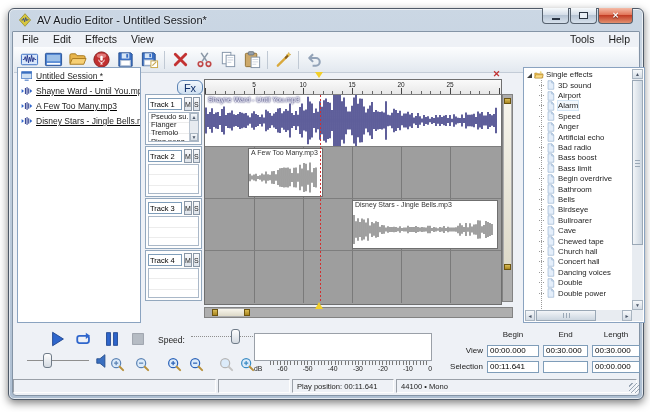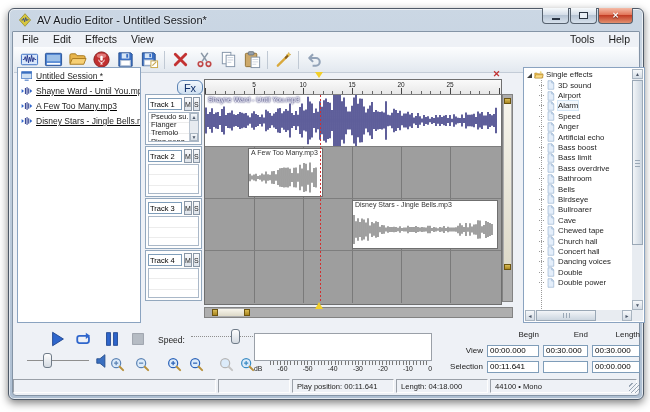--- a/index.html
+++ b/index.html
@@ -112,21 +112,21 @@
     border:1px solid #6f7b88;border-radius:3px;box-sizing:border-box;}
   .z-btn{position:absolute;top:32px;width:17px;height:17px;}
   .z-btn svg{width:16px;height:16px;display:block;}
   .meter-box{position:absolute;left:241px;top:9px;width:176px;height:26px;background:#fff;border:1px solid #9aa0a8;}
   .meter-scale{position:absolute;left:241px;top:37px;width:178px;}
   .meter-ticks{position:absolute;left:16px;right:2px;top:0;height:4px;
     background:repeating-linear-gradient(90deg,#777 0 1px,transparent 1px 3.4px);}
   .meter-labels{position:absolute;left:0;right:0;top:4px;display:flex;justify-content:space-between;font-size:6.8px;color:#222;}
   .pos-table{position:absolute;left:436px;top:3px;display:grid;grid-template-columns:34px 52px 45px 48px;
     grid-auto-rows:15px;column-gap:4px;row-gap:1px;font-size:8px;color:#222;align-items:center;}
-  .pos-table .hdr{text-align:right;}
+  .pos-table .hdr{text-align:center;}
   .pos-table .rowlbl{text-align:right;}
   .pos-table input{width:100%;height:12px;font-size:8px;font-family:"Liberation Sans",sans-serif;
     border:1px solid #7f9db9;padding:0 2px;box-sizing:border-box;background:#fff;}
   
   .statusbar{position:absolute;left:4px;right:4px;bottom:4px;height:18px;display:flex;align-items:center;}
   .seg{height:14px;border:1px solid;border-color:#9aa0a8 #fdfdfd #fdfdfd #9aa0a8;margin-right:2px;
     font-size:7.6px;color:#222;display:flex;align-items:center;padding:0 4px;box-sizing:border-box;white-space:nowrap;}
   .grip{position:absolute;right:0;bottom:2px;width:10px;height:10px;
     background:repeating-linear-gradient(135deg,transparent 0 2px,#9aa6b4 2px 3px);}
 </style>
@@ -495,41 +495,51 @@
     <span class="lbl">Artificial echo</span>
           </div>
           <div class="tree-item">
             <span class="stub"></span>
     <span style="display:flex">
               <svg viewBox="0 0 20 20">
                 <path d="M4 1.5h7.5L15.5 6v12.5H4z" fill="#e4eefa" stroke="#7d9cc0"></path>
                 <path d="M11.5 1.5V6h4" fill="none" stroke="#7d9cc0"></path>
               </svg>
             </span>
+    <span class="lbl">Bad radio</span>
+          </div>
+          <div class="tree-item">
+            <span class="stub"></span>
+    <span style="display:flex">
+              <svg viewBox="0 0 20 20">
+                <path d="M4 1.5h7.5L15.5 6v12.5H4z" fill="#e4eefa" stroke="#7d9cc0"></path>
+                <path d="M11.5 1.5V6h4" fill="none" stroke="#7d9cc0"></path>
+              </svg>
+            </span>
     <span class="lbl">Bass boost</span>
           </div>
           <div class="tree-item">
             <span class="stub"></span>
     <span style="display:flex">
               <svg viewBox="0 0 20 20">
                 <path d="M4 1.5h7.5L15.5 6v12.5H4z" fill="#e4eefa" stroke="#7d9cc0"></path>
                 <path d="M11.5 1.5V6h4" fill="none" stroke="#7d9cc0"></path>
               </svg>
             </span>
     <span class="lbl">Bass limit</span>
           </div>
           <div class="tree-item">
             <span class="stub"></span>
     <span style="display:flex">
               <svg viewBox="0 0 20 20">
                 <path d="M4 1.5h7.5L15.5 6v12.5H4z" fill="#e4eefa" stroke="#7d9cc0"></path>
                 <path d="M11.5 1.5V6h4" fill="none" stroke="#7d9cc0"></path>
               </svg>
             </span>
-    <span class="lbl">Bass overdrive</span>
+    <span class="lbl">Begin overdrive</span>
           </div>
           <div class="tree-item">
             <span class="stub"></span>
     <span style="display:flex">
               <svg viewBox="0 0 20 20">
                 <path d="M4 1.5h7.5L15.5 6v12.5H4z" fill="#e4eefa" stroke="#7d9cc0"></path>
                 <path d="M11.5 1.5V6h4" fill="none" stroke="#7d9cc0"></path>
               </svg>
             </span>
     <span class="lbl">Bathroom</span>
@@ -761,18 +771,17 @@
           <input readonly="" value="00:11.641" style="">
           <input readonly="" value="" style="">
           <input readonly="" value="00:00.000" style="">
         </div>
     </div>
 
     <div class="statusbar">
       <div class="seg" style="flex:0 0 203px;"></div>
       <div class="seg" style="flex:0 0 72px;"></div>
       <div class="seg" style="flex:0 0 102px;">Play position: 00:11.641</div>
-      <div class="seg" style="flex:0 0 92px;">Length: 04:18.000</div>
       <div class="seg" style="flex:1;">44100 • Mono</div>
       <span class="grip"></span>
     </div>
   </div>
 </div>
 
 </body></html>

